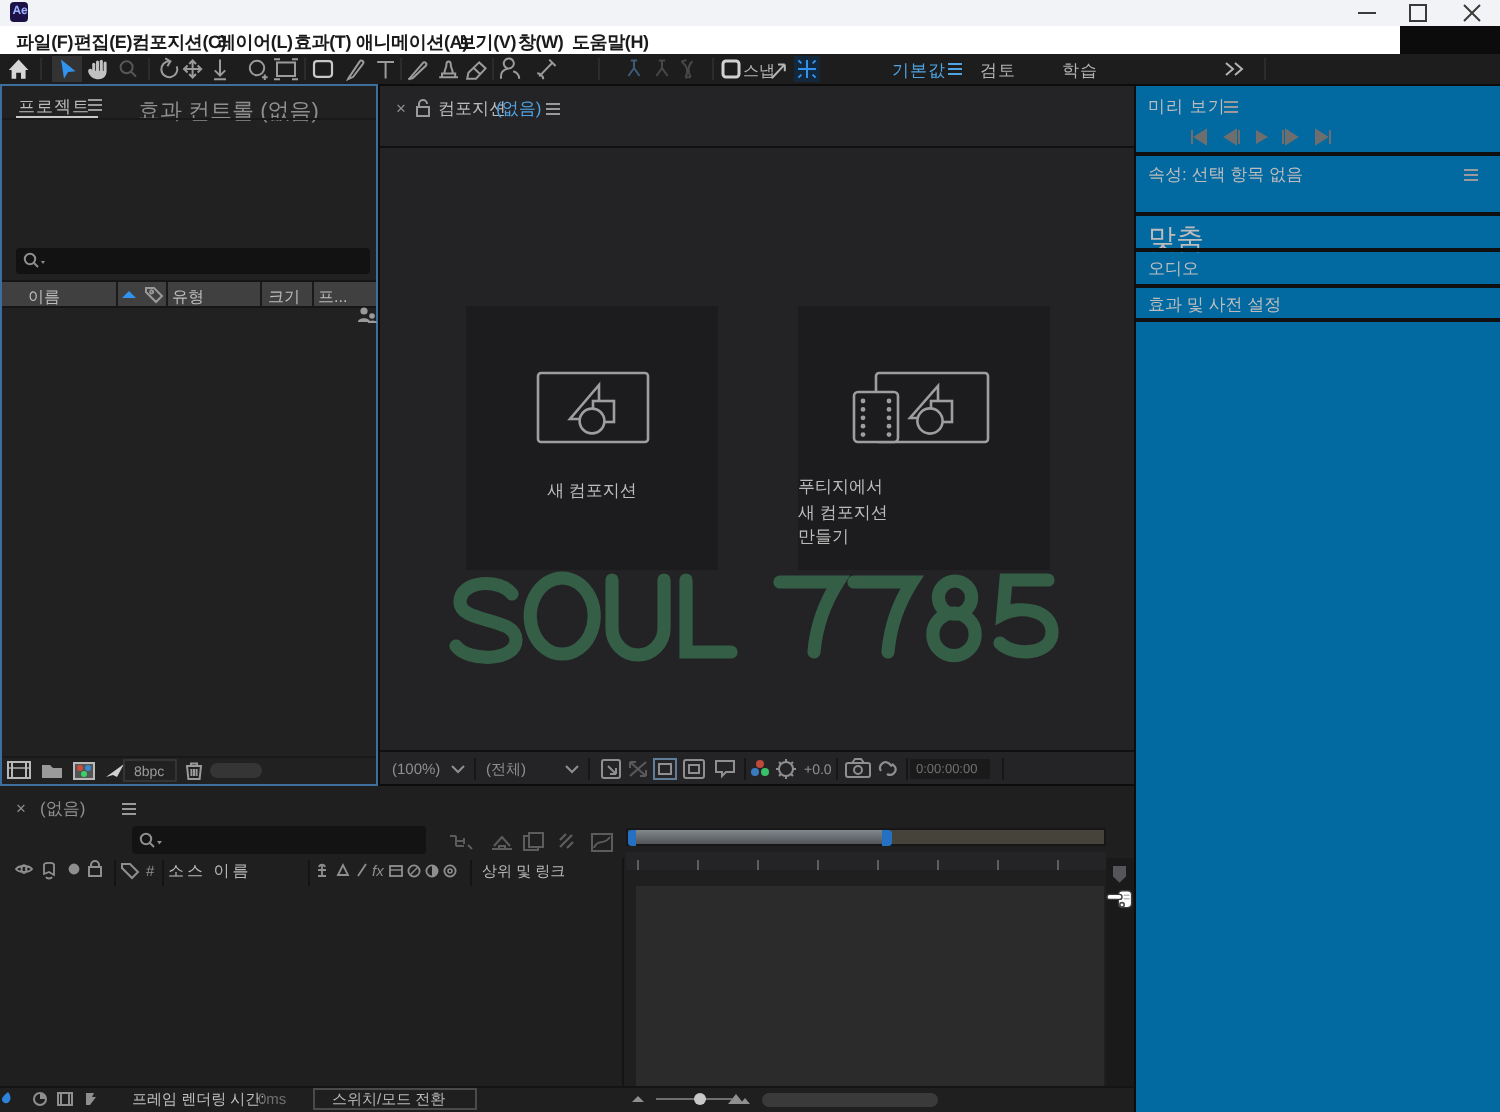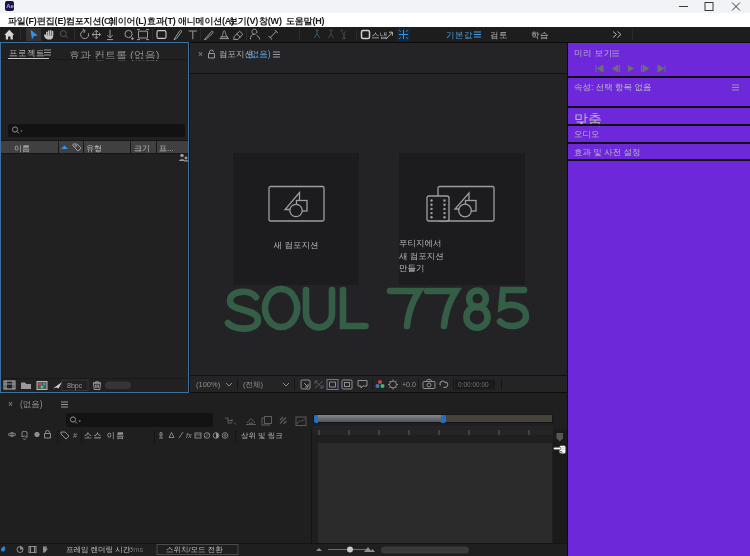--- a/index.html
+++ b/index.html
@@ -1,24 +1,24 @@
 <!DOCTYPE html>
 <html><head><meta charset="utf-8">
 <style>
 html,body{margin:0;padding:0;width:750px;height:556px;overflow:hidden;background:#0c0c0c;
 font-family:"Liberation Sans",sans-serif;}
 .a{position:absolute;}
 .t{position:absolute;white-space:nowrap;}
 #titlebar{left:0;top:0;width:750px;height:13px;background:#f2f3f6;}
-#menubar{left:0;top:13px;width:750px;height:14px;background:#ffffff;}
+#menubar{left:0;top:13px;width:682px;height:14px;background:#ffffff;padding-left:18px;}
 #menubar span{position:absolute;top:2px;font-size:9px;color:#1a1a1a;font-weight:bold;letter-spacing:-0.2px;}
 #toolbar{left:0;top:27px;width:750px;height:15px;background:#1d1d1d;text-align:center;}
 #project{left:0;top:42px;width:187px;height:349px;background:#212121;border:1px solid #3d6f9e;}
 #comp{left:190px;top:43px;width:377px;height:349px;background:#242427;}
-#rightp{left:568px;top:43px;width:182px;height:513px;background:#6d28d9;}
+#rightp{left:568px;top:43px;width:182px;height:513px;background:#0369a1;}
 #timeline{left:0;top:393px;width:567px;height:163px;background:#1f1f1f;}
 .sep{position:absolute;background:#101010;}
 .dim{color:#8f8f8f;}
 .txt{color:#bcbcbc;}
 .blue{color:#4fa3e3;}
 svg{position:absolute;overflow:visible;}
 </style></head>
 <body>
 <div class="a" id="titlebar">
  <div class="a" style="left:5px;top:1px;width:9px;height:10px;background:#1d1247;border-radius:2px"></div>

